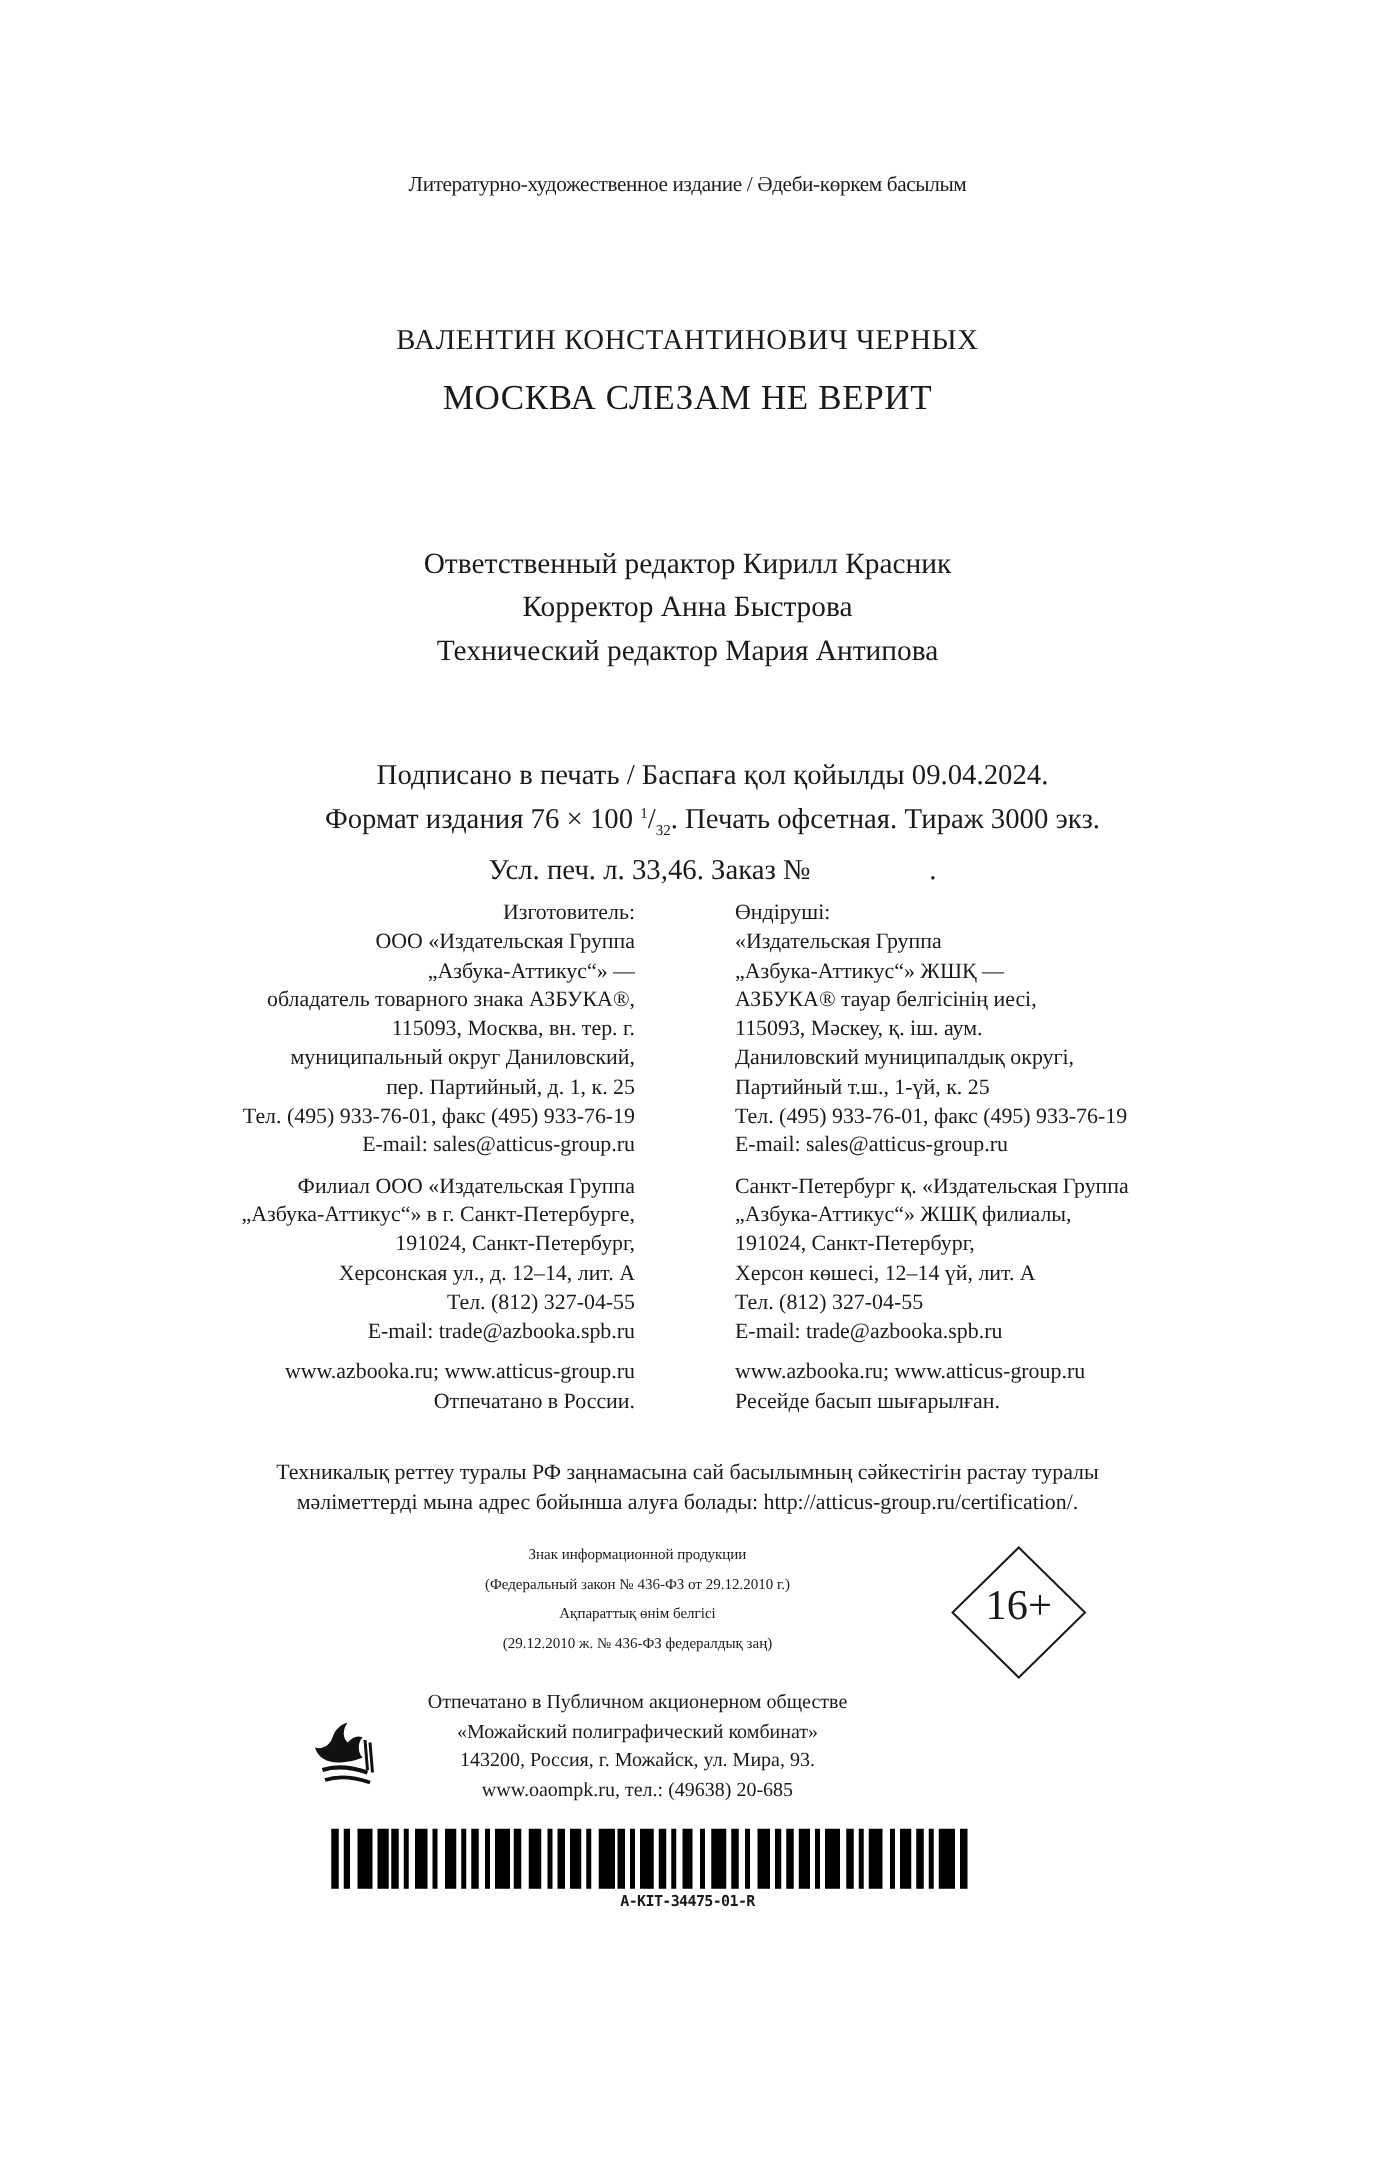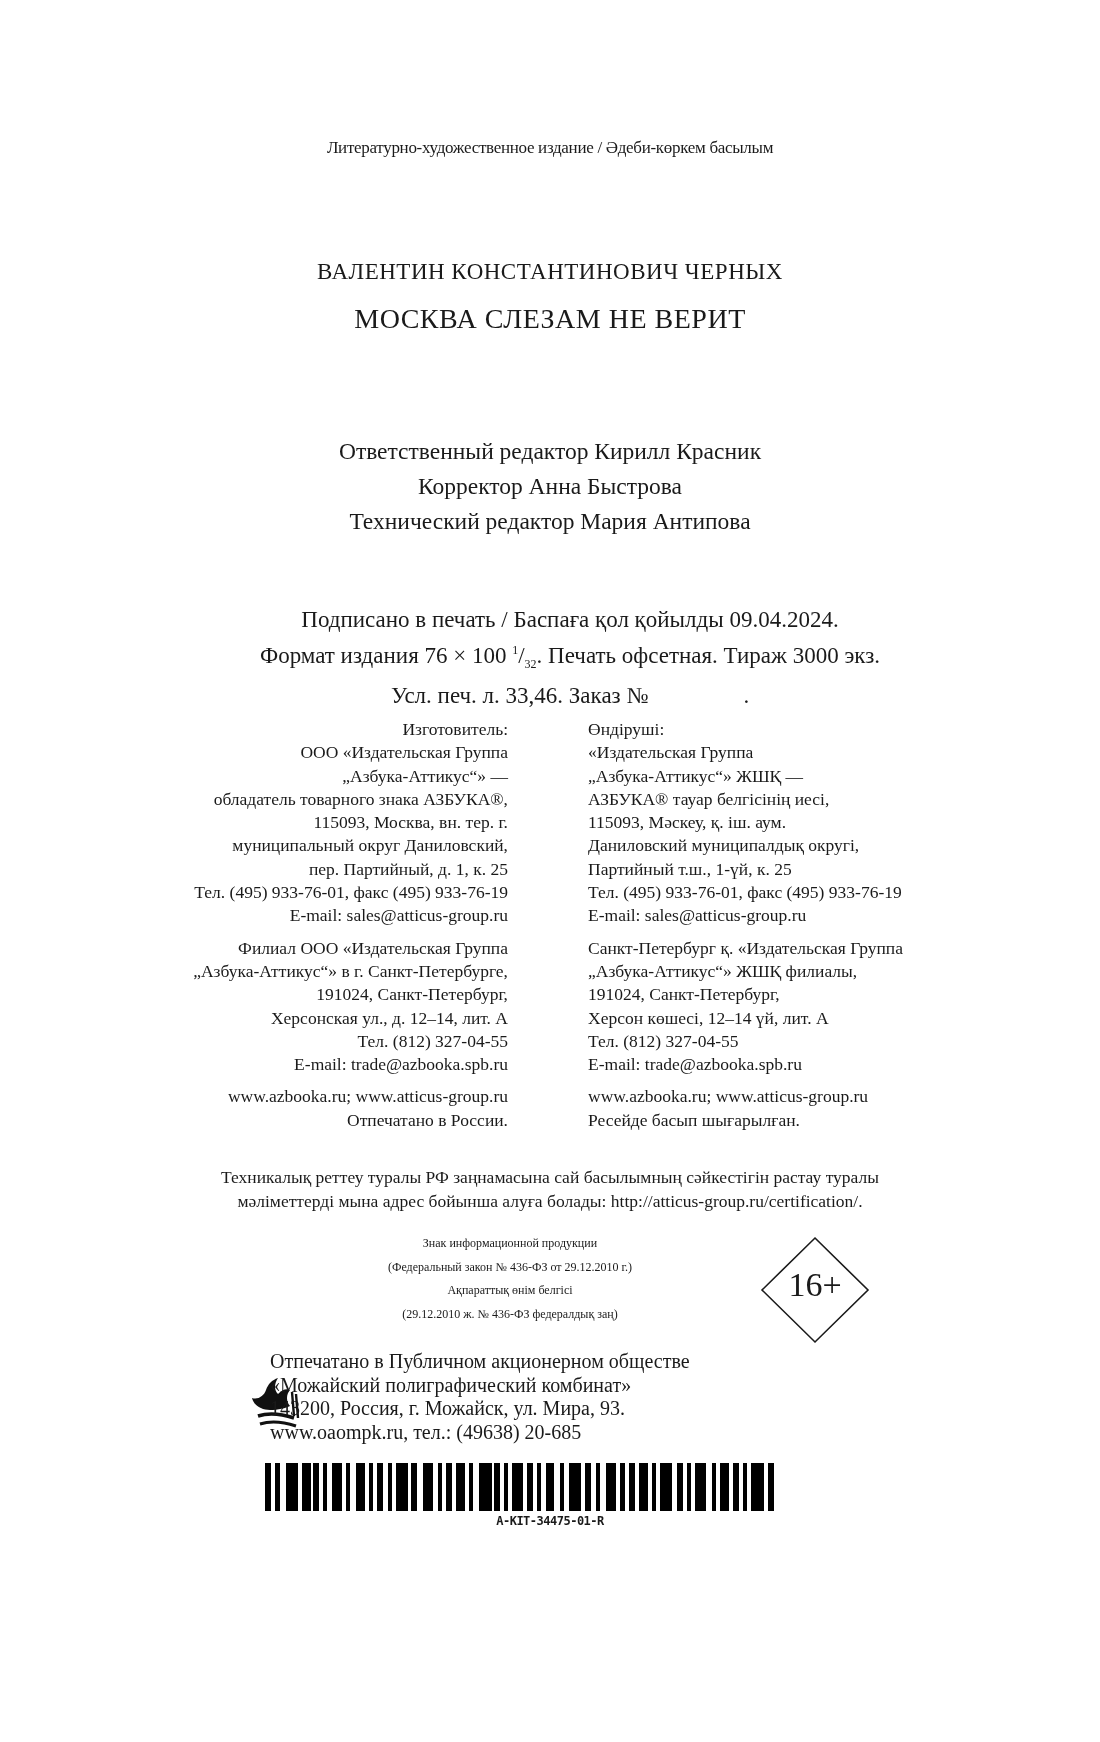--- a/index.html
+++ b/index.html
@@ -18,21 +18,21 @@
   .cols { position: absolute; top: 718px; left: 0; width: 1100px; font-size: 17.5px; line-height: 23.3px; }
   .col-left { position: absolute; right: 592px; text-align: right; }
   .col-right { position: absolute; left: 547px; text-align: left; margin-left: 41px; }
   .blk { margin: 0; }
   .gap { height: 9px; }
   .tech-reg { top: 1166px; font-size: 17.5px; line-height: 23.5px; }
   .info-sign { top: 1232px; font-size: 12px; line-height: 23.5px; left: 250px; width: 520px; text-align: center; }
   .age-badge { position: absolute; left: 760px; top: 1236px; width: 110px; height: 108px; }
   .age-badge svg { width: 100%; height: 100%; }
   .age-text { position: absolute; left: 760px; top: 1266px; width: 110px; text-align: center; font-size: 34px; }
-  .printer { top: 1350px; font-size: 20px; line-height: 23.5px; left: 270px; width: 480px; text-align: left; }
+  .printer { top: 1350px; font-size: 16px; line-height: 23.5px; left: 270px; width: 480px; text-align: center; }
   .logo { position: absolute; left: 248px; top: 1376px; width: 54px; height: 56px; }
   .barcode { position: absolute; left: 265px; top: 1463px; width: 510px; height: 48px; display: flex; align-items: stretch; }
   .barcode span { display: block; background: #000; height: 100%; }
   .barcode span.sp { background: transparent; }
   .barcode-label { position: absolute; top: 1514px; left: 0; width: 1100px; text-align: center; font-family: "DejaVu Sans Mono", monospace; font-weight: bold; font-size: 12px; letter-spacing: -0.5px; }
 </style>
 </head>
 <body>
 
 <div class="line center series">Литературно-художественное издание / Әдеби-көркем басылым</div>

